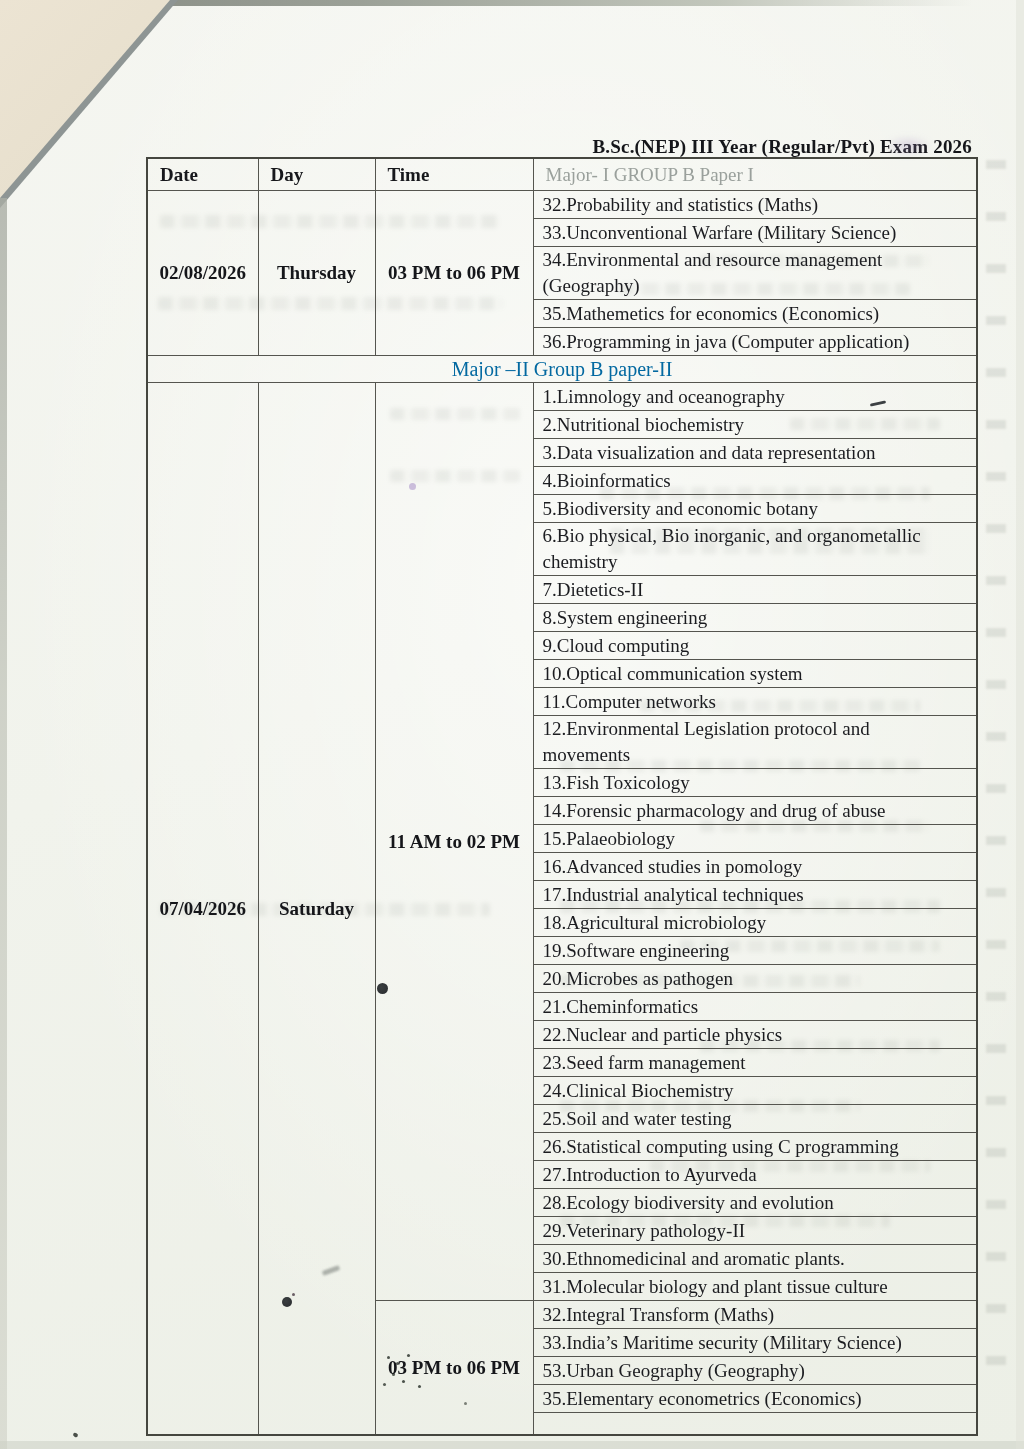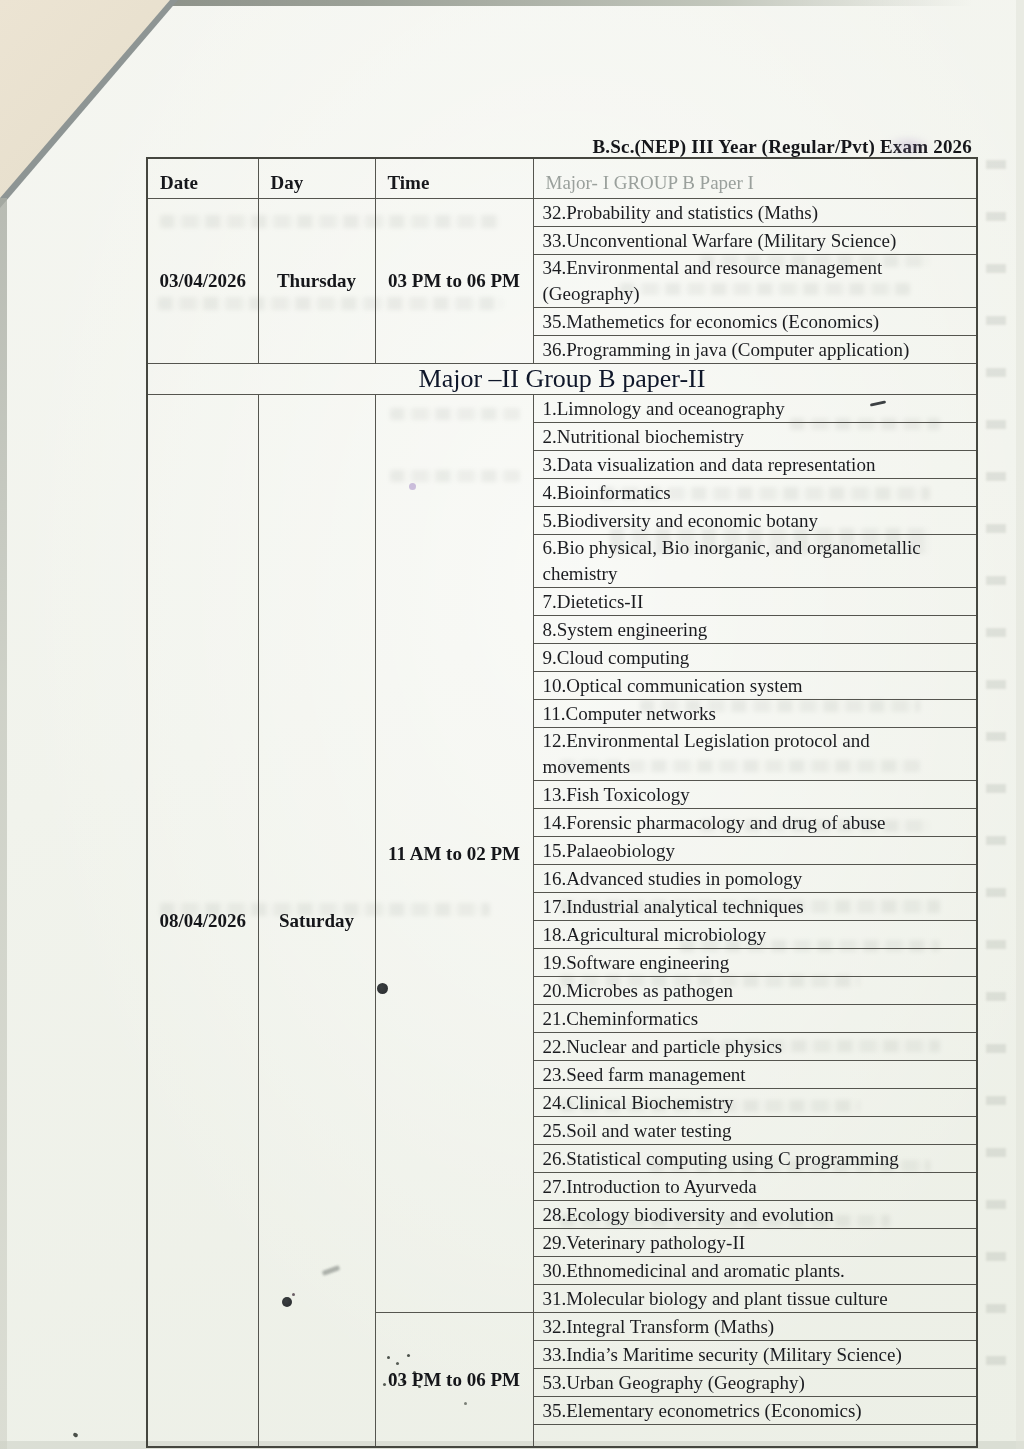--- a/index.html
+++ b/index.html
@@ -28,26 +28,26 @@
 
   
   .titles{position:absolute;top:86px;right:52px;text-align:right;color:#15161a;}
   .title-hi{font-family:"DejaVu Sans","Liberation Sans",sans-serif;font-size:17px;font-weight:bold;line-height:24px;}
   .title-en{font-size:19px;font-weight:bold;line-height:25px;letter-spacing:.2px;margin-top:48px;}
 
   
   table.exam{position:absolute;left:146px;top:157px;width:830px;
     border-collapse:collapse;table-layout:fixed;border:2px solid #45463f;}
   .exam th,.exam td{border:1.5px solid #55554f;}
-  .exam th{font-size:19px;font-weight:bold;text-align:left;height:31px;padding:8px 0 0 12px;color:#17181c;}
+  .exam th{font-size:19px;font-weight:bold;text-align:left;height:31px;padding:0 0 0 12px;color:#17181c;}
   th.major1{color:#9aa09c;font-weight:normal;}
   td.subject{font-size:19px;color:#1b1c20;line-height:26px;height:27px;padding:0 36px 0 9px;
     overflow:hidden;}
   td.meta{font-size:19px;font-weight:bold;color:#15161a;text-align:center;vertical-align:middle;padding:0 4px;}
-  tr.banner td{height:26px;text-align:center;color:#0f172a;font-size:26px;padding:0;}
+  tr.banner td{height:26px;text-align:center;color:#0369a1;font-size:20px;padding:0;}
   tr.empty td{height:21px;}
 
   
   .smudge{position:absolute;border-radius:3px;filter:blur(2px);opacity:.5;
     background:repeating-linear-gradient(90deg,
       rgba(108,116,106,.20) 0 14px, rgba(108,116,106,.03) 14px 22px,
       rgba(108,116,106,.16) 22px 38px, rgba(108,116,106,.04) 38px 46px);}
   .right-marks{position:absolute;left:986px;top:160px;width:20px;height:1240px;filter:blur(1px);opacity:.8;
     background:repeating-linear-gradient(180deg,rgba(118,124,116,.20) 0 9px,rgba(0,0,0,0) 9px 52px);}
   .ink-blob{position:absolute;border-radius:50%;background:radial-gradient(circle at 40% 40%,#3a3e40,#2e3134 70%);}
@@ -121,21 +121,21 @@
     </colgroup>
   <tbody>
   <tr>
     <th>Date</th>
     <th>Day</th>
     <th>Time</th>
     <th class="major1">Major- I  GROUP B Paper I</th>
   </tr>
 
   <tr>
-    <td class="meta" rowspan="5">03/04/2026</td>
+    <td class="meta" rowspan="5">02/08/2026</td>
     <td class="meta" rowspan="5">Thursday</td>
     <td class="meta" rowspan="5">03 PM to 06 PM</td>
     <td class="subject">32.Probability and statistics (Maths)</td>
   </tr>
   <tr>
         <td class="subject">33.Unconventional Warfare (Military Science)</td>
       </tr>
   <tr>
         <td class="subject">34.Environmental and resource management (Geography)</td>
       </tr>
@@ -144,21 +144,21 @@
       </tr>
   <tr>
         <td class="subject">36.Programming in java (Computer application)</td>
       </tr>
 
   <tr class="banner">
     <td colspan="4">Major –II Group B paper-II</td>
   </tr>
 
   <tr>
-    <td class="meta" rowspan="36">08/04/2026</td>
+    <td class="meta" rowspan="36">07/04/2026</td>
     <td class="meta" rowspan="36">Saturday</td>
     <td class="meta" rowspan="31">11 AM to 02 PM</td>
     <td class="subject">1.Limnology and oceanography</td>
   </tr>
   <tr>
         <td class="subject">2.Nutritional biochemistry</td>
       </tr>
   <tr>
         <td class="subject">3.Data visualization and data representation</td>
       </tr>

